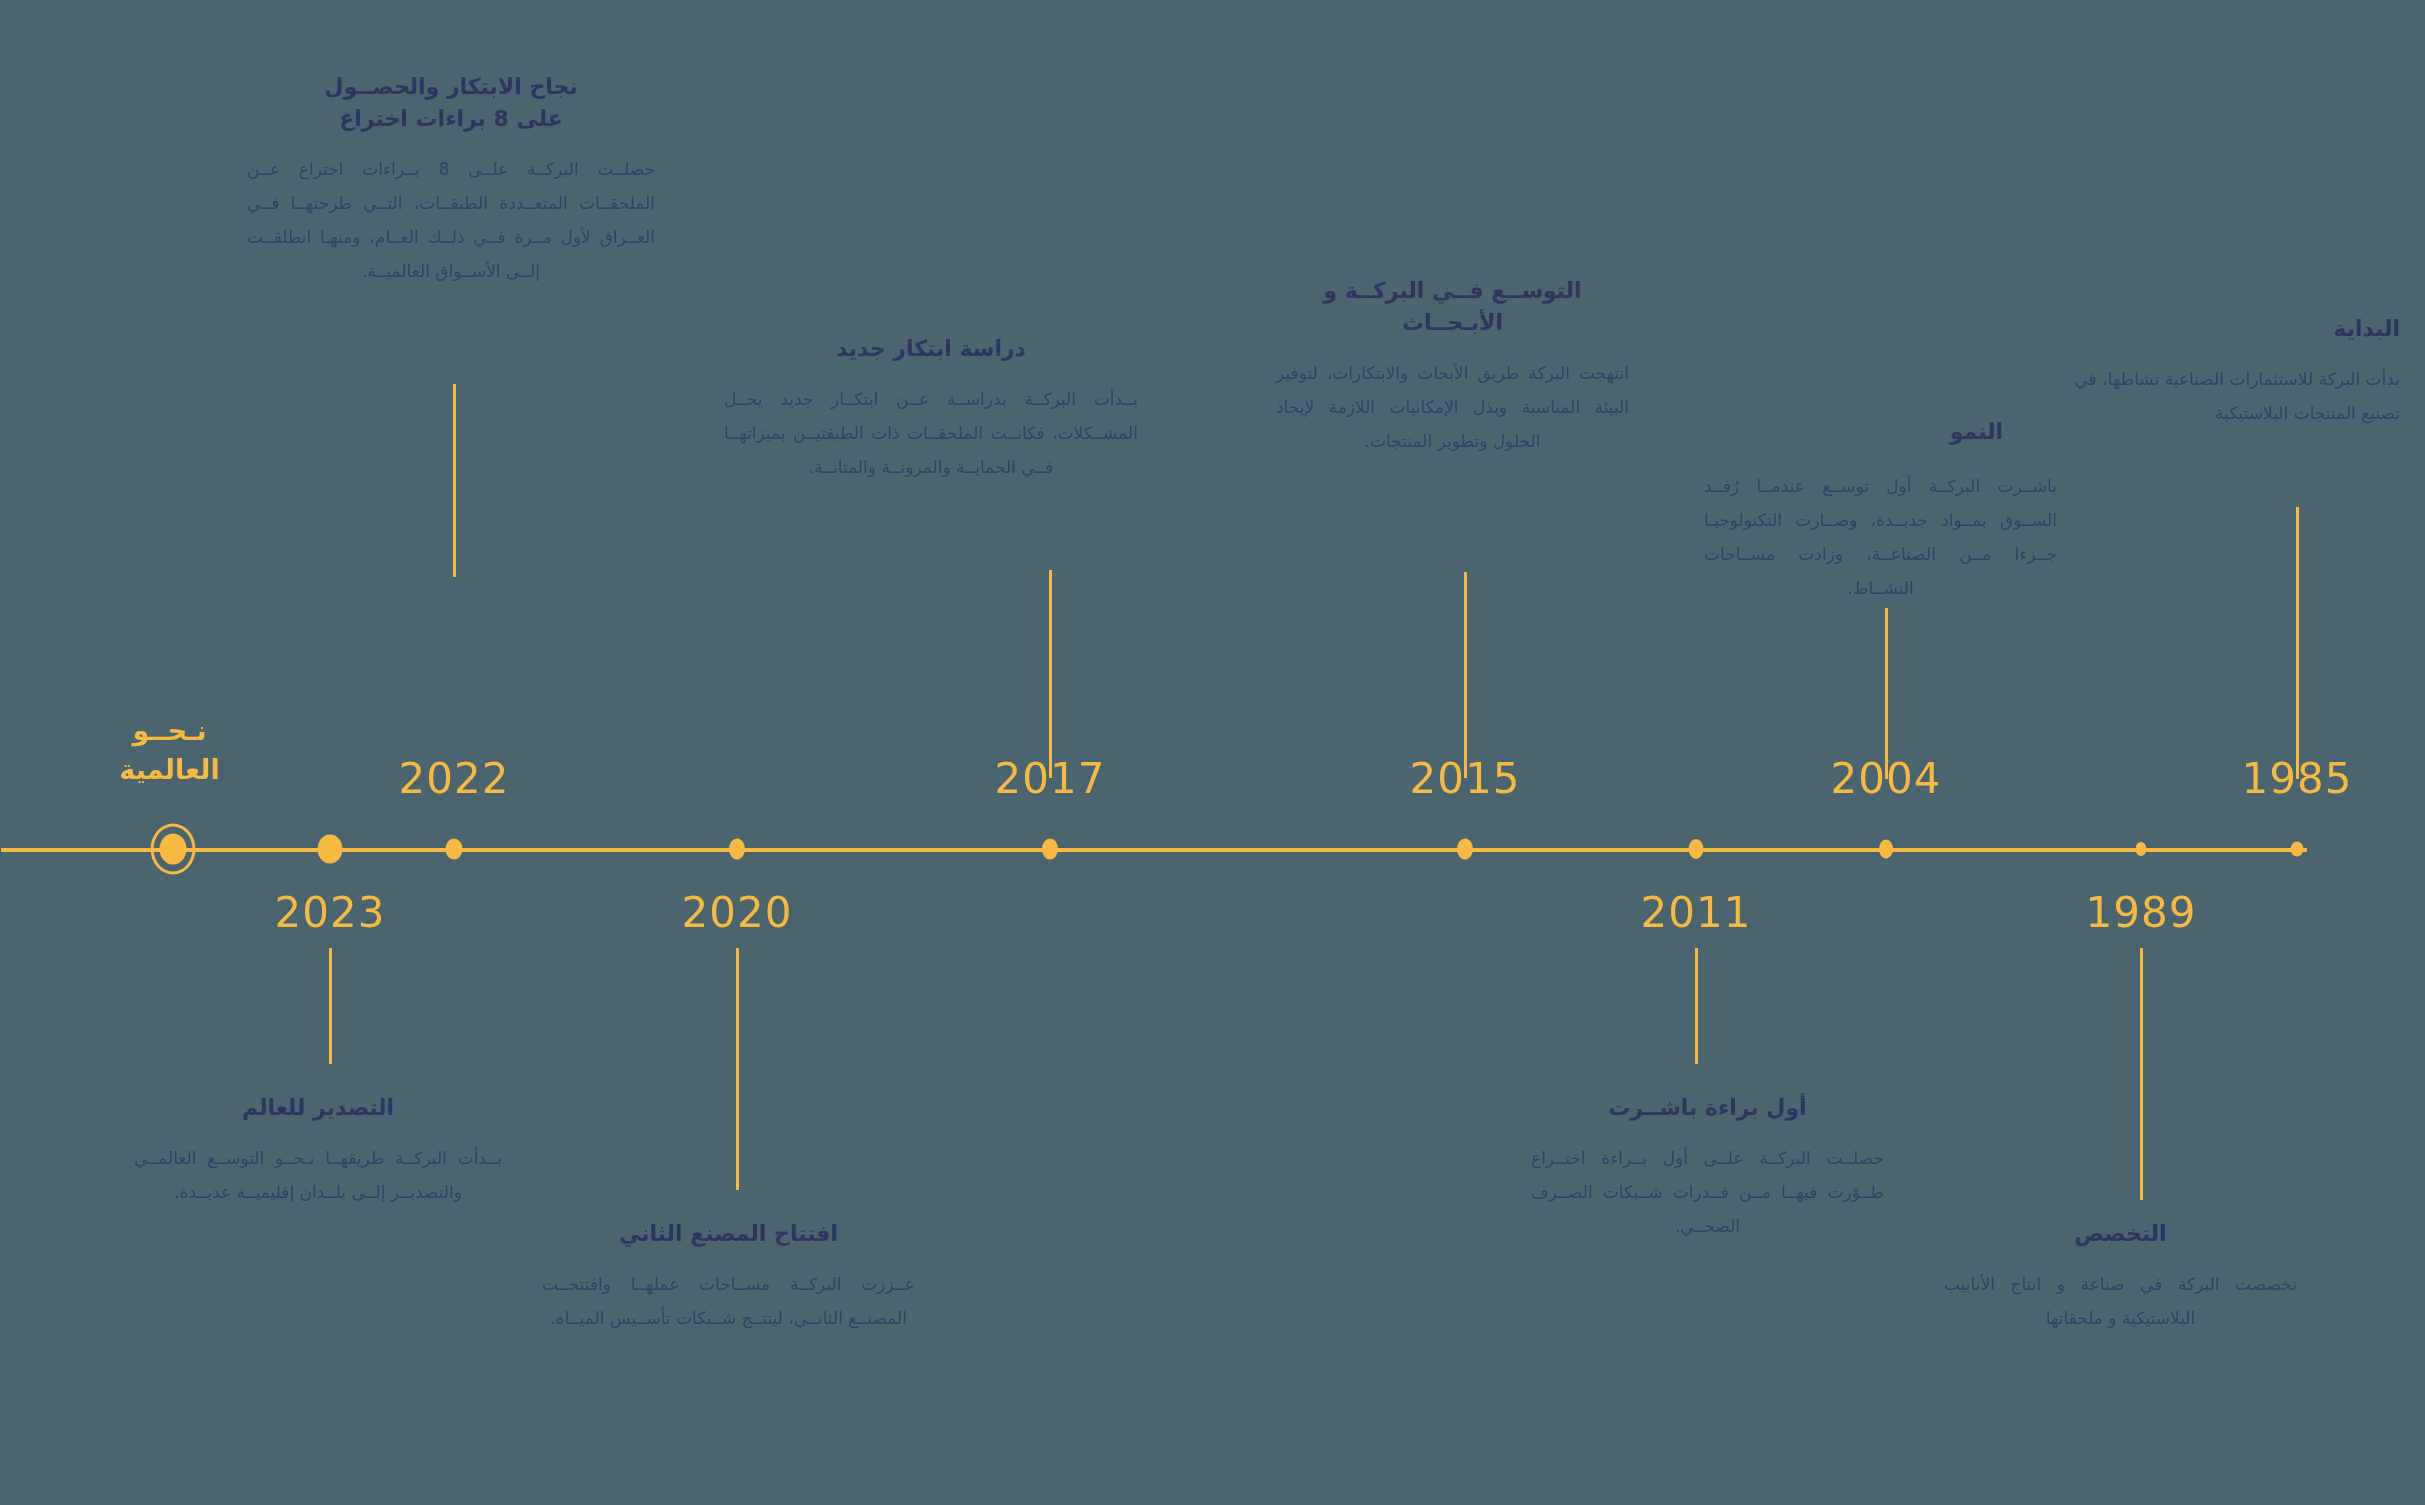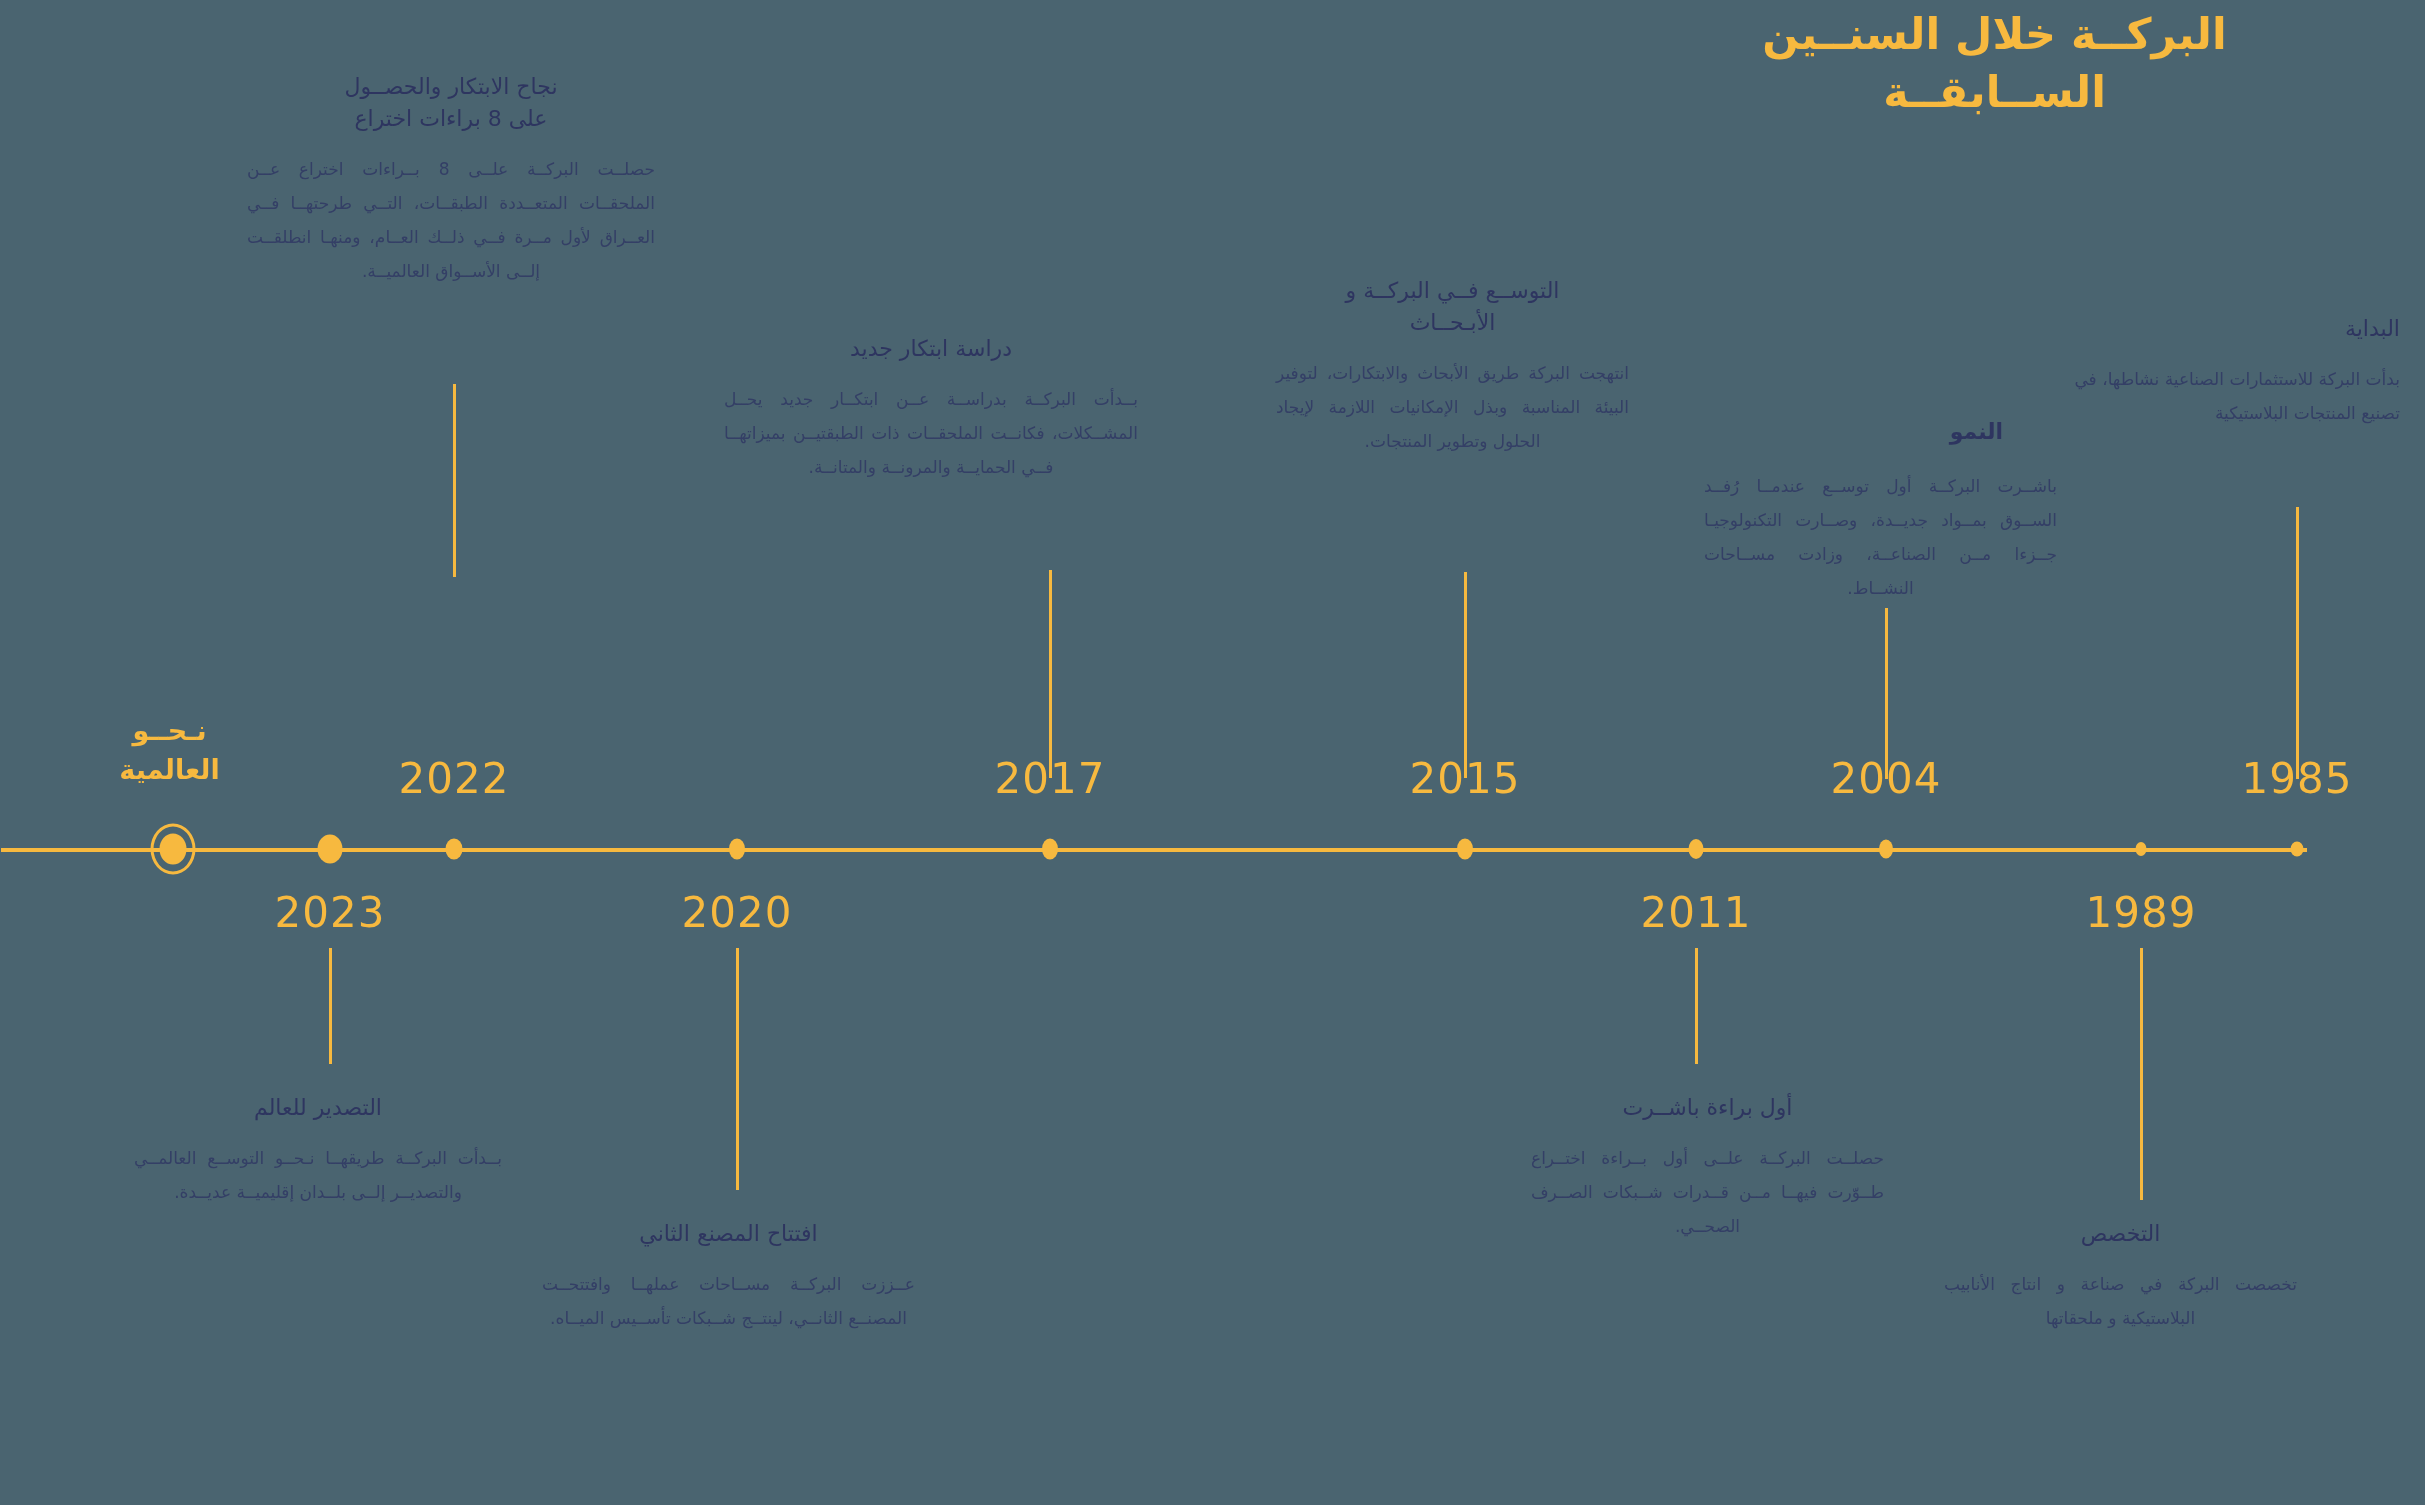--- a/index.html
+++ b/index.html
@@ -39,21 +39,21 @@
   
   .year{
     position:absolute; color:#f7b93f; font-size:42px; font-weight:normal;
     letter-spacing:1px; transform:translateX(-50%); white-space:nowrap;
     direction:ltr; font-family:"DejaVu Sans","Liberation Sans",sans-serif;
   }
 
   
   .block{position:absolute; direction:rtl; text-align:center;}
   .block .b-title{
-    color:#2e3560; font-weight:normal; font-size:22px; line-height:1.45;
+    color:#2e3560; font-weight:bold; font-size:22px; line-height:1.45;
     margin:0 0 17px 0;
   }
   .block .b-body{
     color:#343f66; font-size:17px; line-height:2.0; margin:0;
     text-align:justify; text-align-last:center;
   }
 
   
   .side-label{
     position:absolute; color:#f7b93f; font-weight:bold; font-size:27px;
@@ -62,24 +62,20 @@
   .inline-head{
     position:absolute; color:#2e3560; font-weight:bold; font-size:22px;
     direction:rtl; text-align:center;
   }
 </style>
 </head>
 <body>
 
 <div class="stage">
 
-  <div class="page-title">
-    <div>البركــة خلال السنــين</div>
-    <div>الســابقــة</div>
-  </div>
 
   <div class="axis"></div>
 
   <div class="side-label" style="left:76px;top:711px;width:187px;">
     <div>نـحــو</div>
     <div>العالمية</div>
   </div>
   <div class="ring" style="left:173px;top:849px;width:39px;height:45px;"></div>
   <div class="dot" style="left:173px;top:849px;width:27px;height:31px;"></div>
 

